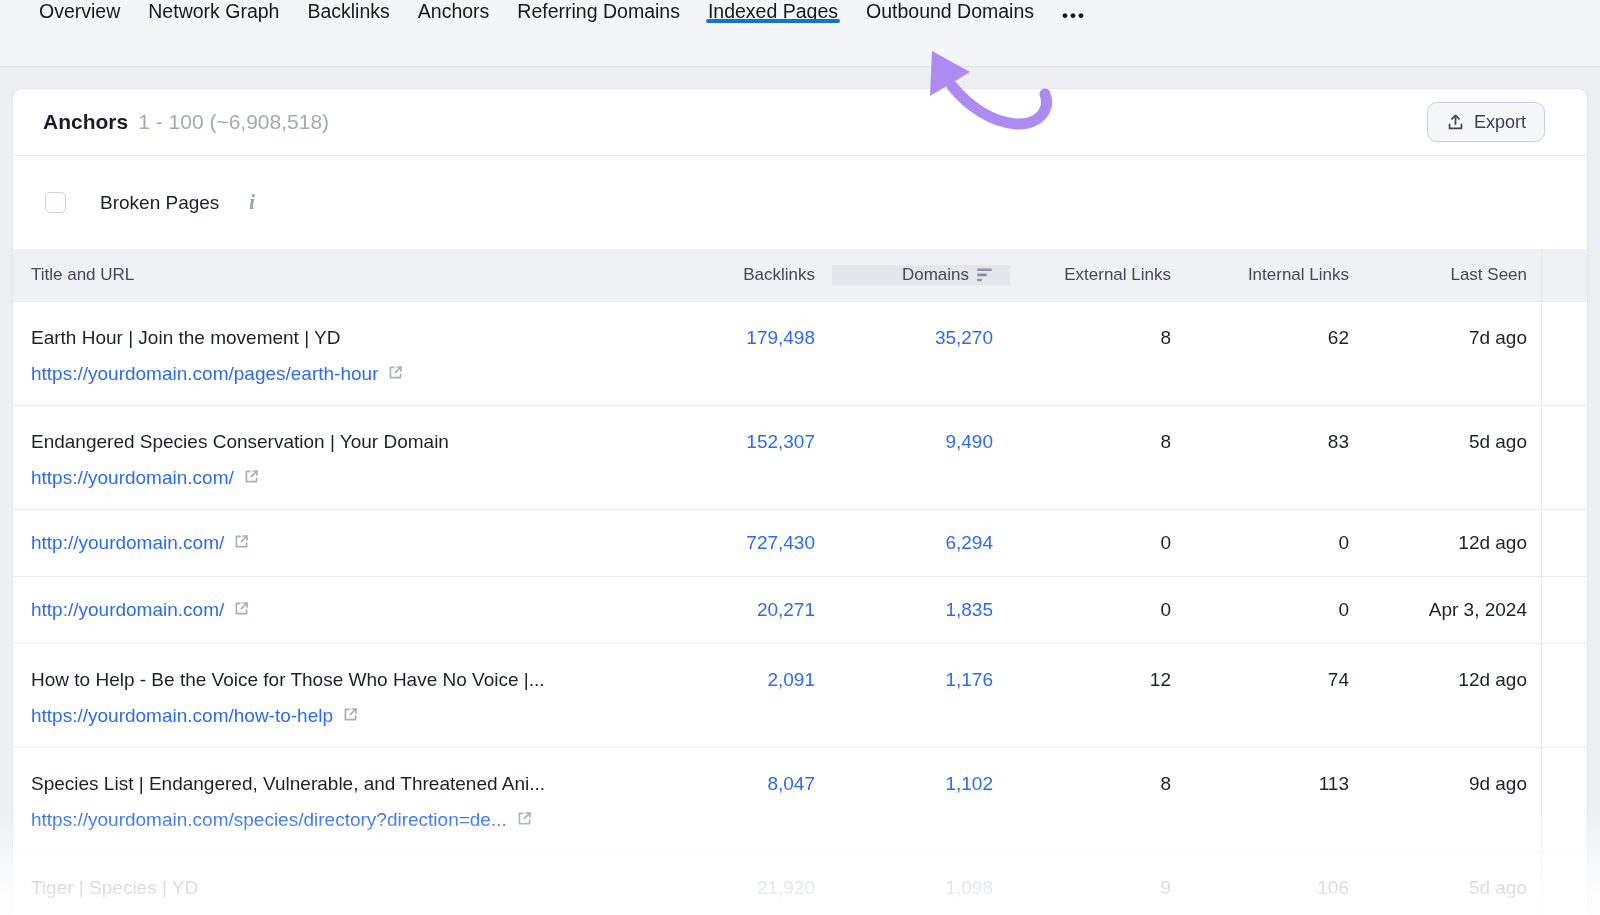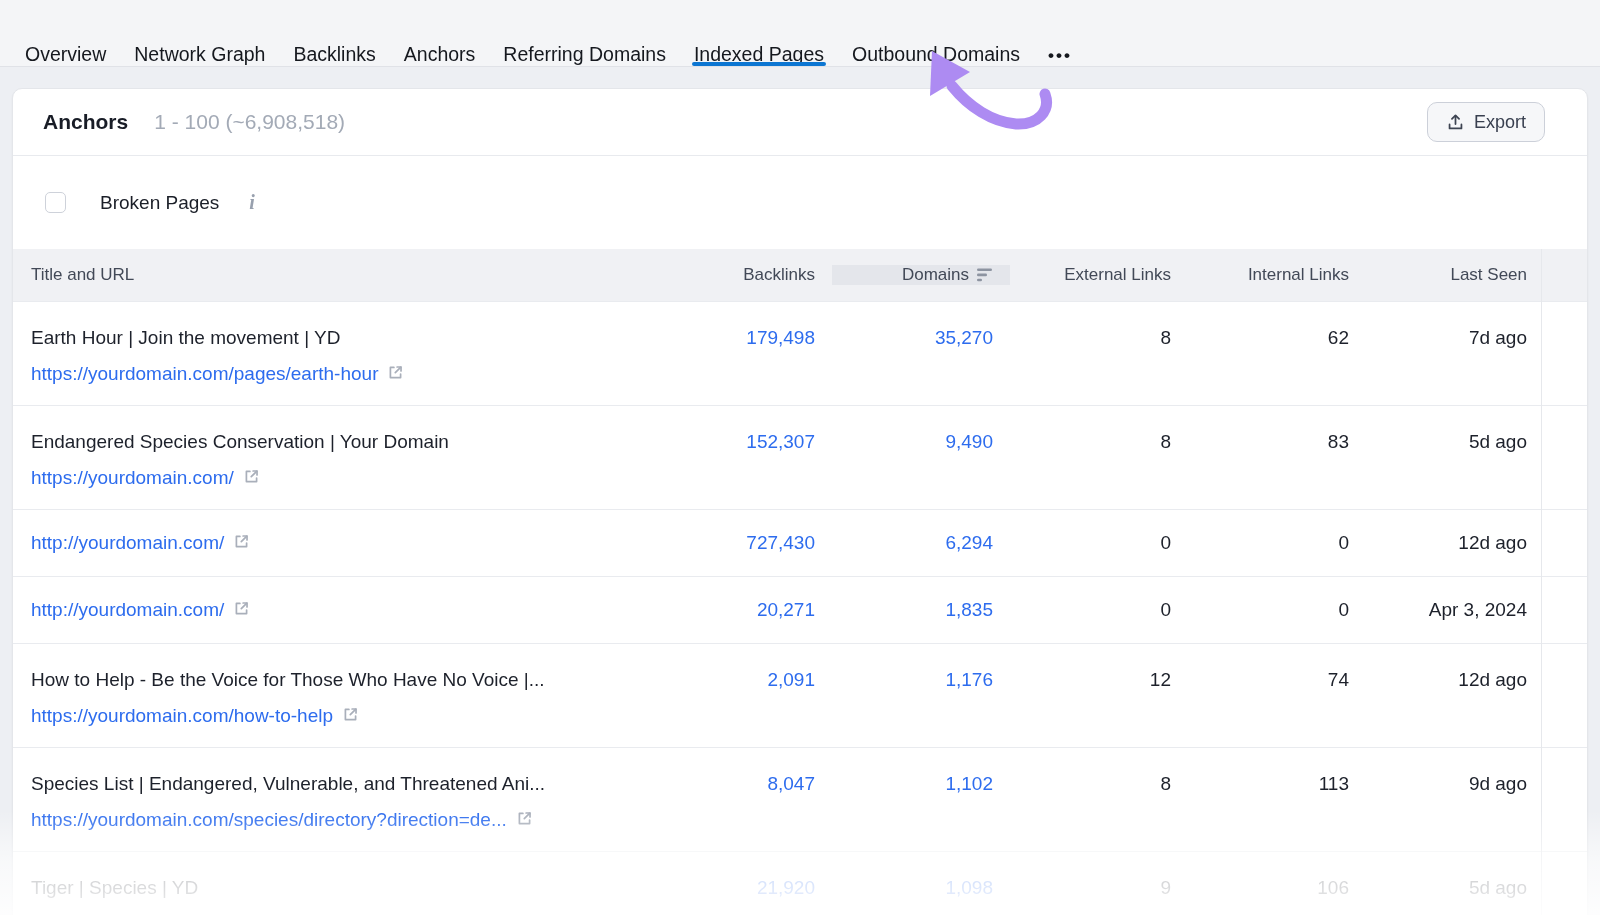--- a/index.html
+++ b/index.html
@@ -10,22 +10,22 @@
     position:relative;
     color:#1d212b;
   }
 
   
   .topnav {
     height:67px;
     background:#f4f5f7;
     border-bottom:1px solid #e0e2e7;
     display:flex;
-    align-items:flex-end;
-    padding-left:11px;
+    align-items:flex-start;
+    padding-left:25px;
     position:relative;
   }
   .tab {
     display:flex; align-items:center;
     padding:0 14px;
     font-size:19.5px;
     color:#15181e;
     cursor:pointer;
     position:relative;
     white-space:nowrap;
@@ -48,21 +48,21 @@
     box-shadow:0 1px 2px rgba(20,30,50,.05);
   }
   .card-header {
     height:67px;
     display:flex; align-items:center; justify-content:space-between;
     padding:0 42px 0 30px;
     border-bottom:1px solid #e8eaee;
   }
   .title-group { display:flex; align-items:baseline; }
   .page-title { font-size:21px; font-weight:700; color:#181c26; }
-  .result-range { font-size:21px; color:#a3aab6; margin-left:26px; }
+  .result-range { font-size:21px; color:#a3aab6; margin-left:10px; }
   .export-btn {
     display:flex; align-items:center; gap:9px;
     height:40px; padding:0 18px;
     background:#f6f7f9;
     border:1px solid #ccd0d9;
     border-radius:10px;
     font-family:"Liberation Sans", sans-serif;
     font-size:18px; color:#394050;
     cursor:pointer;
   }

